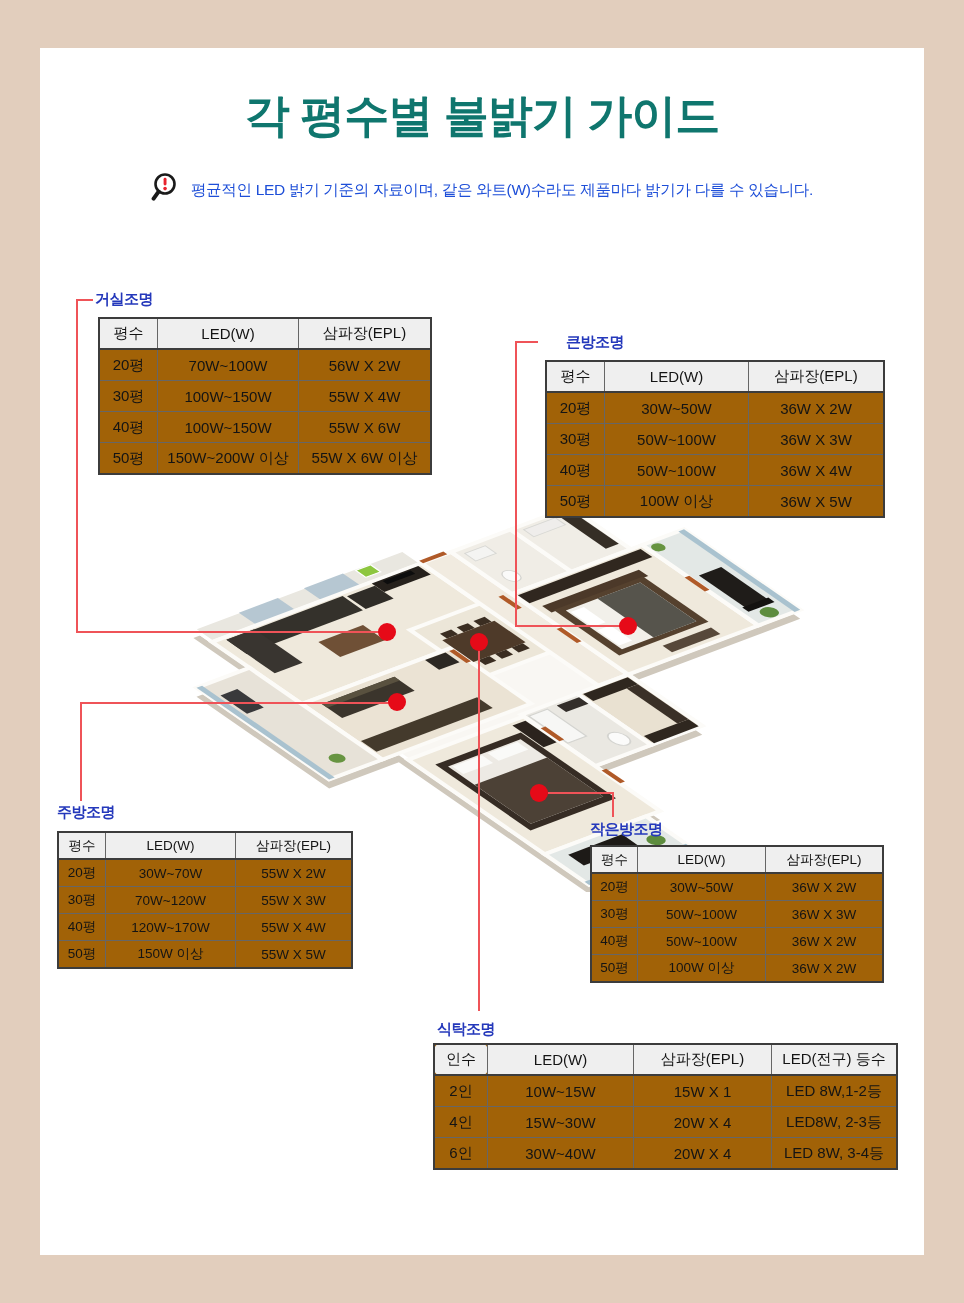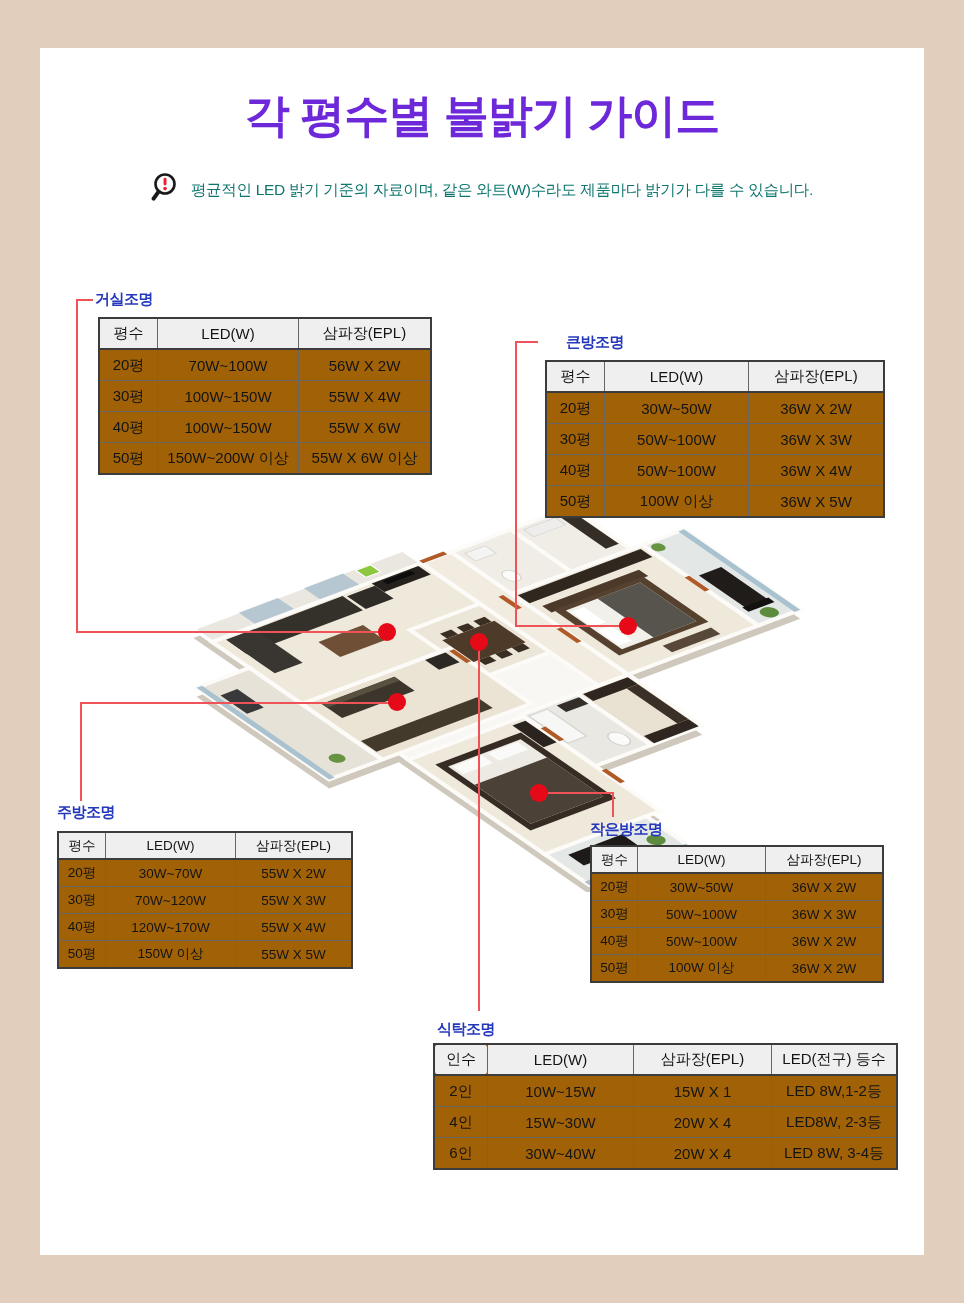--- a/index.html
+++ b/index.html
@@ -2,25 +2,25 @@
 <html><head>
 <meta charset="utf-8">
 <style>
   html,body{margin:0;padding:0;}
   body{font-family:"Liberation Sans","DejaVu Sans",sans-serif;}
   #stage{position:relative;width:964px;height:1303px;background:#e2cebd;overflow:hidden;}
   #paper{position:absolute;left:40px;top:48px;width:884px;height:1207px;background:#ffffff;}
   .abs{position:absolute;}
   
   #title{left:40px;top:86px;width:884px;text-align:center;font-size:45px;font-weight:800;
-         color:#6d28d9;letter-spacing:-1px;z-index:4;}
+         color:#0f766e;letter-spacing:-1px;z-index:4;}
   
   #notice{left:40px;top:172px;width:884px;display:flex;align-items:center;justify-content:center;
           gap:10px;z-index:4;}
-  #notice .txt{font-size:15.5px;color:#0f766e;letter-spacing:-0.3px;}
+  #notice .txt{font-size:15.5px;color:#1d4ed8;letter-spacing:-0.3px;}
   
   .sec-label{font-size:15px;font-weight:bold;color:#2438bb;z-index:6;letter-spacing:-0.5px;}
   
   table.tbl{border-collapse:collapse;table-layout:fixed;background:#a16207;z-index:6;position:absolute;}
   table.tbl td{border:1px solid #666;text-align:center;vertical-align:middle;padding:0;color:#141414;
                overflow:hidden;white-space:nowrap;}
   table.tbl thead td{background:#efefef;border-bottom:2px solid #3c3c3c;}
   table.tbl{border:2px solid #3c3c3c;}
   .tbl-lg{font-size:15px;}
   .tbl-lg td{height:30px;}

